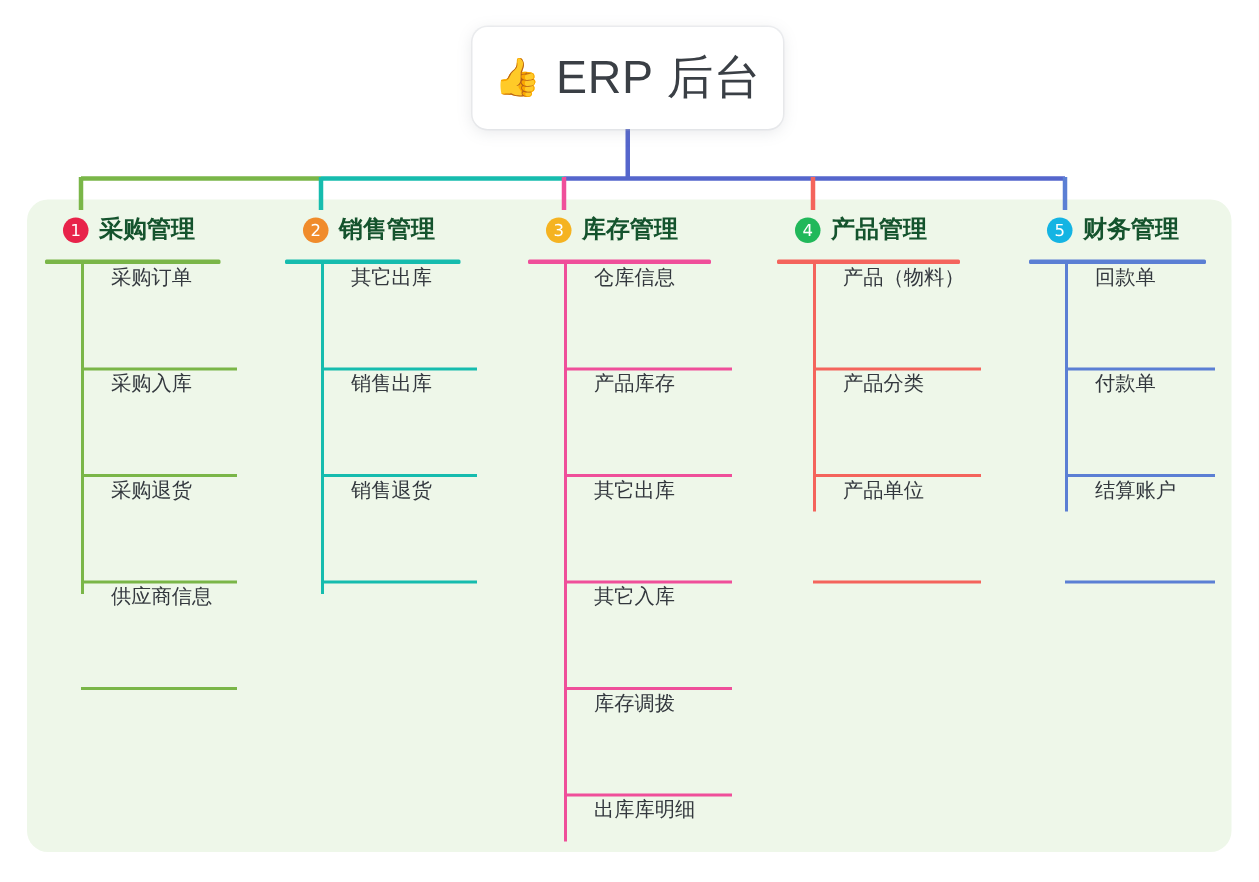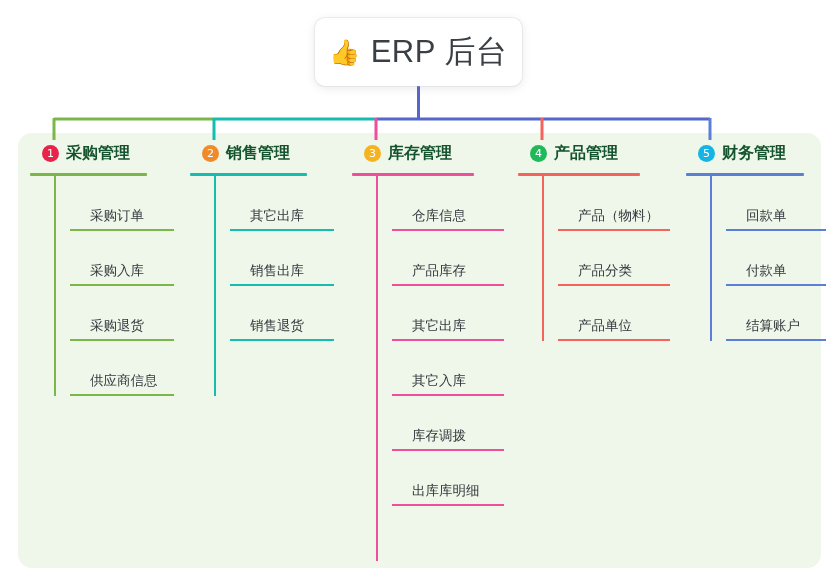--- a/index.html
+++ b/index.html
@@ -80,24 +80,24 @@
   .head-rule { height: 3px; border-radius: 1px; margin-top: 7px; }
 
   .leaves { position: relative; margin-top: 0; }
   .spine {
     position: absolute;
     left: 24px; top: 0;
     width: 2px;
   }
   .leaf {
     position: relative;
-    height: 55px;
-    margin-left: 40px;
+    height: 71px;
+    margin-left: 24px;
     display: flex;
-    align-items: flex-end;
+    align-items: flex-start;
     padding-bottom: 4px;
   }
   .leaf-label {
     font-size: 13.5px;
     color: #33383e;
     white-space: nowrap;
     padding-left: 20px;
     padding-bottom: 2px;
   }
   .leaf-rule {

